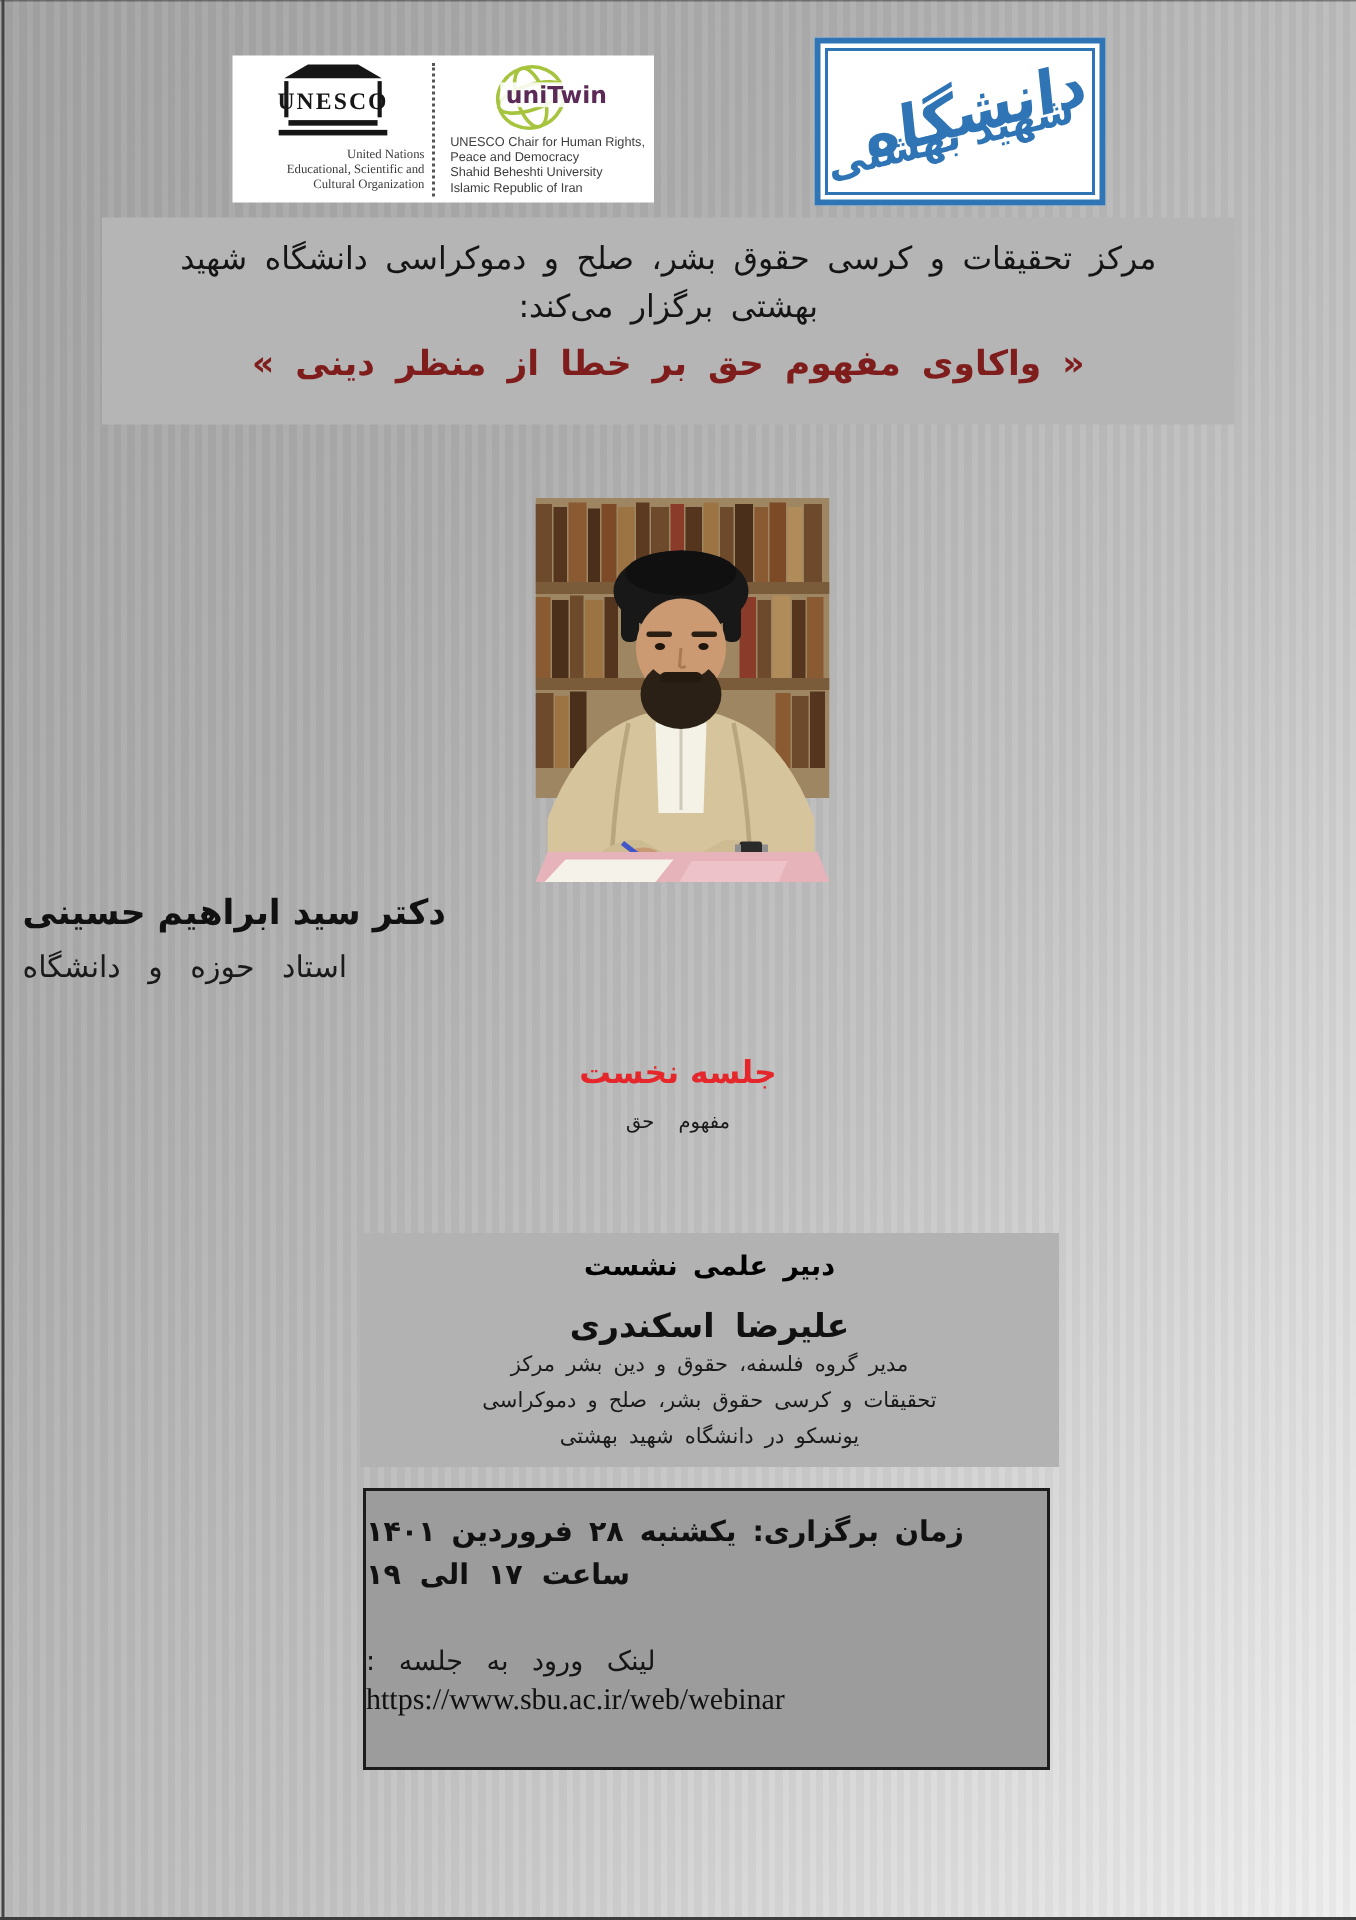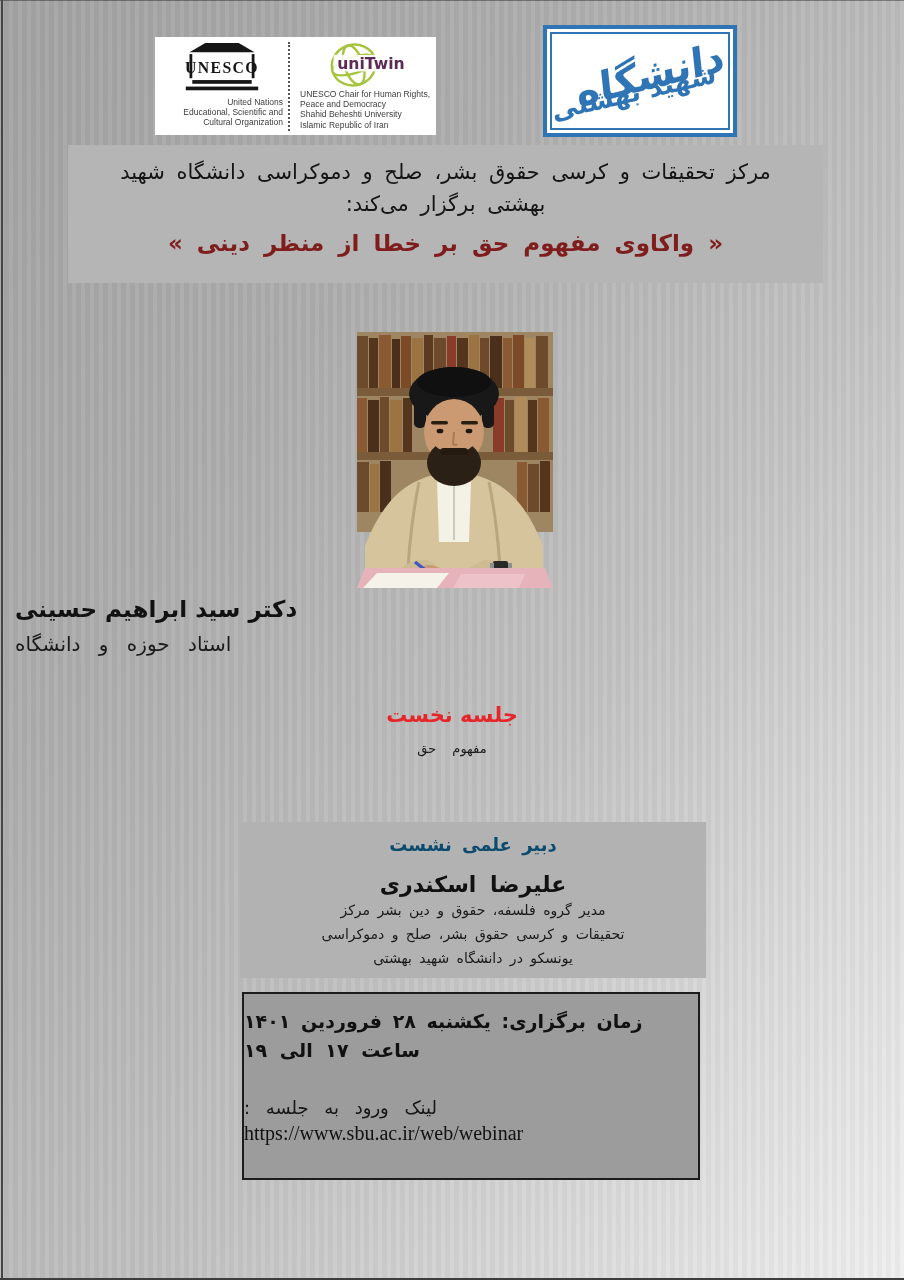--- a/index.html
+++ b/index.html
@@ -9,21 +9,21 @@
   .texture{position:absolute;inset:0;pointer-events:none;
     background:repeating-linear-gradient(90deg,rgba(255,255,255,.045) 0 4px,rgba(0,0,0,.028) 4px 9px);}
   .edge-left{position:absolute;left:1px;top:0;width:2px;height:100%;background:#454545;}
   .edge-bottom{position:absolute;left:0;bottom:0;width:100%;height:2px;background:#3d3d3d;}
   .edge-top{position:absolute;left:0;top:0;width:100%;height:1px;background:rgba(0,0,0,.35);}
 
   
   .unesco-block{position:absolute;left:155px;top:37px;width:281px;height:98px;background:#ffffff;
     display:flex;box-sizing:border-box;padding:5px 6px 4px 6px;}
   .unesco-left{width:122px;display:flex;flex-direction:column;align-items:center;}
-  .unesco-caption{width:100%;text-align:right;font-family:Liberation Sans, sans-serif;
+  .unesco-caption{width:100%;text-align:right;font-family:Liberation Serif, serif;
     font-size:8.5px;line-height:1.18;color:#3c3c3c;margin-top:3px;}
   .dot-sep{border-left:2px dotted #555;margin:0 5px;}
   .unitwin-col{flex:1;display:flex;flex-direction:column;align-items:flex-end;}
   .unitwin-caption{font-family:"Liberation Sans",sans-serif;font-size:8.5px;line-height:1.2;
     color:#3c3c3c;margin-top:1px;text-align:left;}
 
   
   .sbu-seal{position:absolute;left:543px;top:25px;width:194px;height:112px;background:#ffffff;
     border:4px solid #2f74b5;box-sizing:border-box;}
   .sbu-inner{position:absolute;inset:3px;border:2px solid #2f74b5;overflow:hidden;}
@@ -47,21 +47,21 @@
   .speaker-role{font-size:20px;color:#1a1a1a;margin-top:10px;word-spacing:12px;}
 
   
   .session-block{position:absolute;left:0;top:703px;width:904px;text-align:center;direction:rtl;}
   .session-label{font-size:21px;font-weight:bold;}
   .session-topic{font-size:13px;color:#1a1a1a;margin-top:14px;word-spacing:12px;}
 
   
   .secretary-box{position:absolute;left:240px;top:822px;width:466px;height:156px;background:#b2b2b2;
     box-sizing:border-box;text-align:center;direction:rtl;padding-top:12px;}
-  .sec-heading{font-size:18px;font-weight:bold;color:#0c4a6e;word-spacing:4px;}
+  .sec-heading{font-size:18px;font-weight:bold;color:#000000;word-spacing:4px;}
   .sec-name{font-size:22px;font-weight:bold;color:#111;margin-top:17px;word-spacing:6px;}
   .sec-desc{font-size:14px;color:#1a1a1a;line-height:1.5;margin-top:3px;word-spacing:3px;}
 
   
   .event-box{position:absolute;left:242px;top:992px;width:458px;height:188px;background:#9c9c9c;
     border:2px solid #1c1c1c;box-sizing:border-box;text-align:left;direction:rtl;padding-top:16px;}
   .event-time1{font-size:19px;font-weight:bold;color:#111;word-spacing:4px;}
   .event-time2{font-size:19px;font-weight:bold;color:#111;margin-top:7px;word-spacing:6px;}
   .event-link-label{font-size:18px;color:#151515;margin-top:36px;word-spacing:10px;}
   .event-link-url{font-family:"Liberation Serif",serif;font-size:20px;color:#111;direction:ltr;margin-top:4px;}

